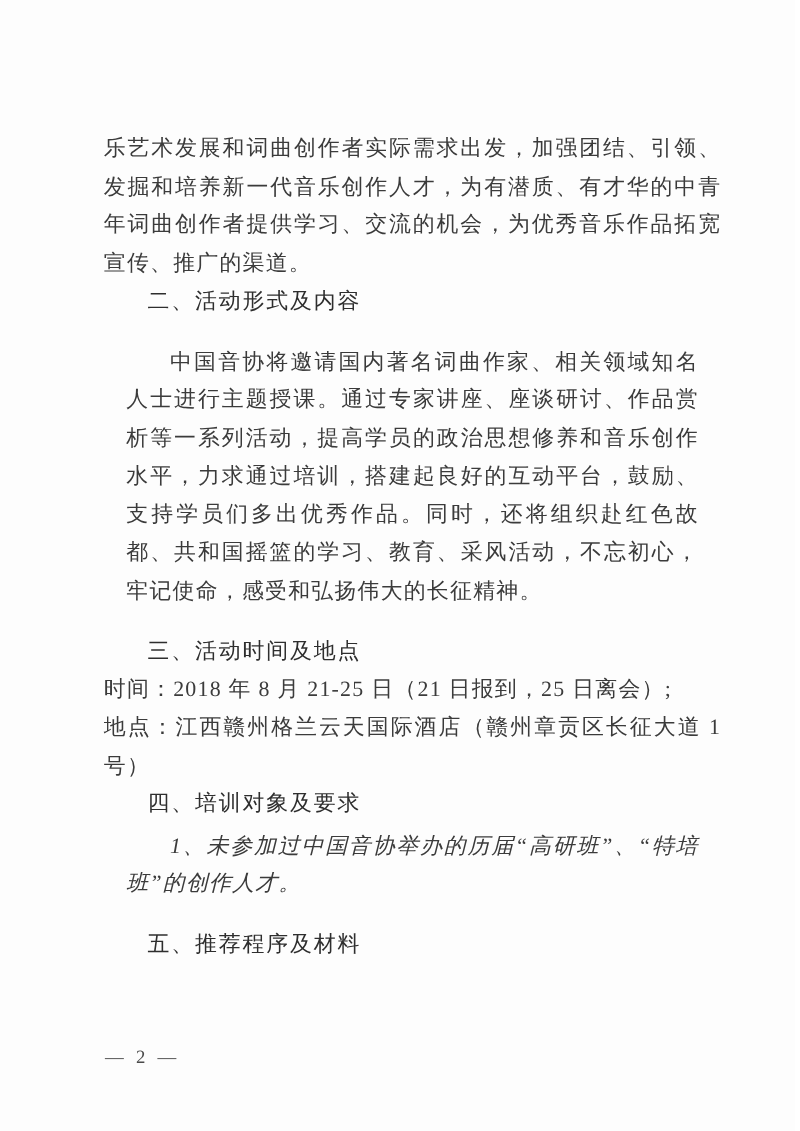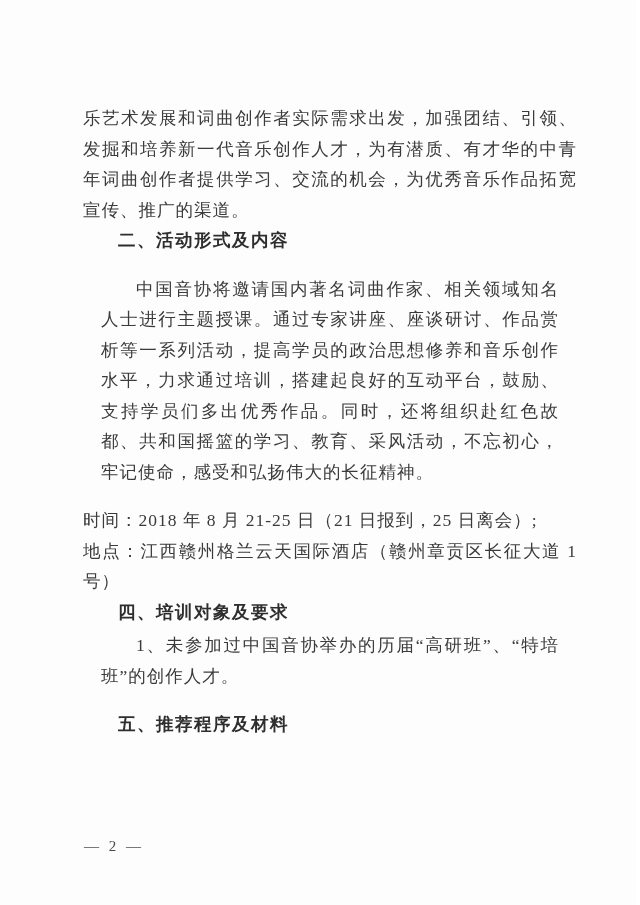--- a/index.html
+++ b/index.html
@@ -35,46 +35,47 @@
     text-indent: 0;
   }
   .kv {
     margin: 0;
     text-indent: 0;
   }
   .sect {
     margin: 0;
     text-indent: 2em;
     font-family: "Liberation Sans", "DejaVu Sans", sans-serif;
-    font-weight: 700;
+    font-weight: 400;
     font-size: 17.5px;
     line-height: 30.5px;
     letter-spacing: 1.5px;
     color: #2e2e2e;
     text-align: left;
   }
-  .mt3 { margin-top: 3px; }
+  .mt3 { margin-top: 3px; font-style: italic; }
   .mt6 { margin-top: 6px; }
   .pageno {
     position: absolute;
     left: 84px;
     top: 838px;
     font-size: 15px;
     letter-spacing: 3px;
     color: #4a4a4a;
   }
 </style>
 </head>
 <body>
 
 <div class="page">
   <div class="content">
     <p class="cont">乐艺术发展和词曲创作者实际需求出发，加强团结、引领、发掘和培养新一代音乐创作人才，为有潜质、有才华的中青年词曲创作者提供学习、交流的机会，为优秀音乐作品拓宽宣传、推广的渠道。</p>
     <div class="sect">二、活动形式及内容</div>
     <p class="para">中国音协将邀请国内著名词曲作家、相关领域知名人士进行主题授课。通过专家讲座、座谈研讨、作品赏析等一系列活动，提高学员的政治思想修养和音乐创作水平，力求通过培训，搭建起良好的互动平台，鼓励、支持学员们多出优秀作品。同时，还将组织赴红色故都、共和国摇篮的学习、教育、采风活动，不忘初心，牢记使命，感受和弘扬伟大的长征精神。</p>
+    <div class="sect">三、活动时间及地点</div>
     <p class="kv">时间：2018 年 8 月 21-25 日（21 日报到，25 日离会）;</p>
     <p class="kv">地点：江西赣州格兰云天国际酒店（赣州章贡区长征大道 1 号）</p>
     <div class="sect">四、培训对象及要求</div>
     <p class="para mt3">1、未参加过中国音协举办的历届“高研班”、“特培班”的创作人才。</p>
     <div class="sect mt6">五、推荐程序及材料</div>
   </div>
   <div class="pageno">— 2 —</div>
 </div>
 
 </body></html>

